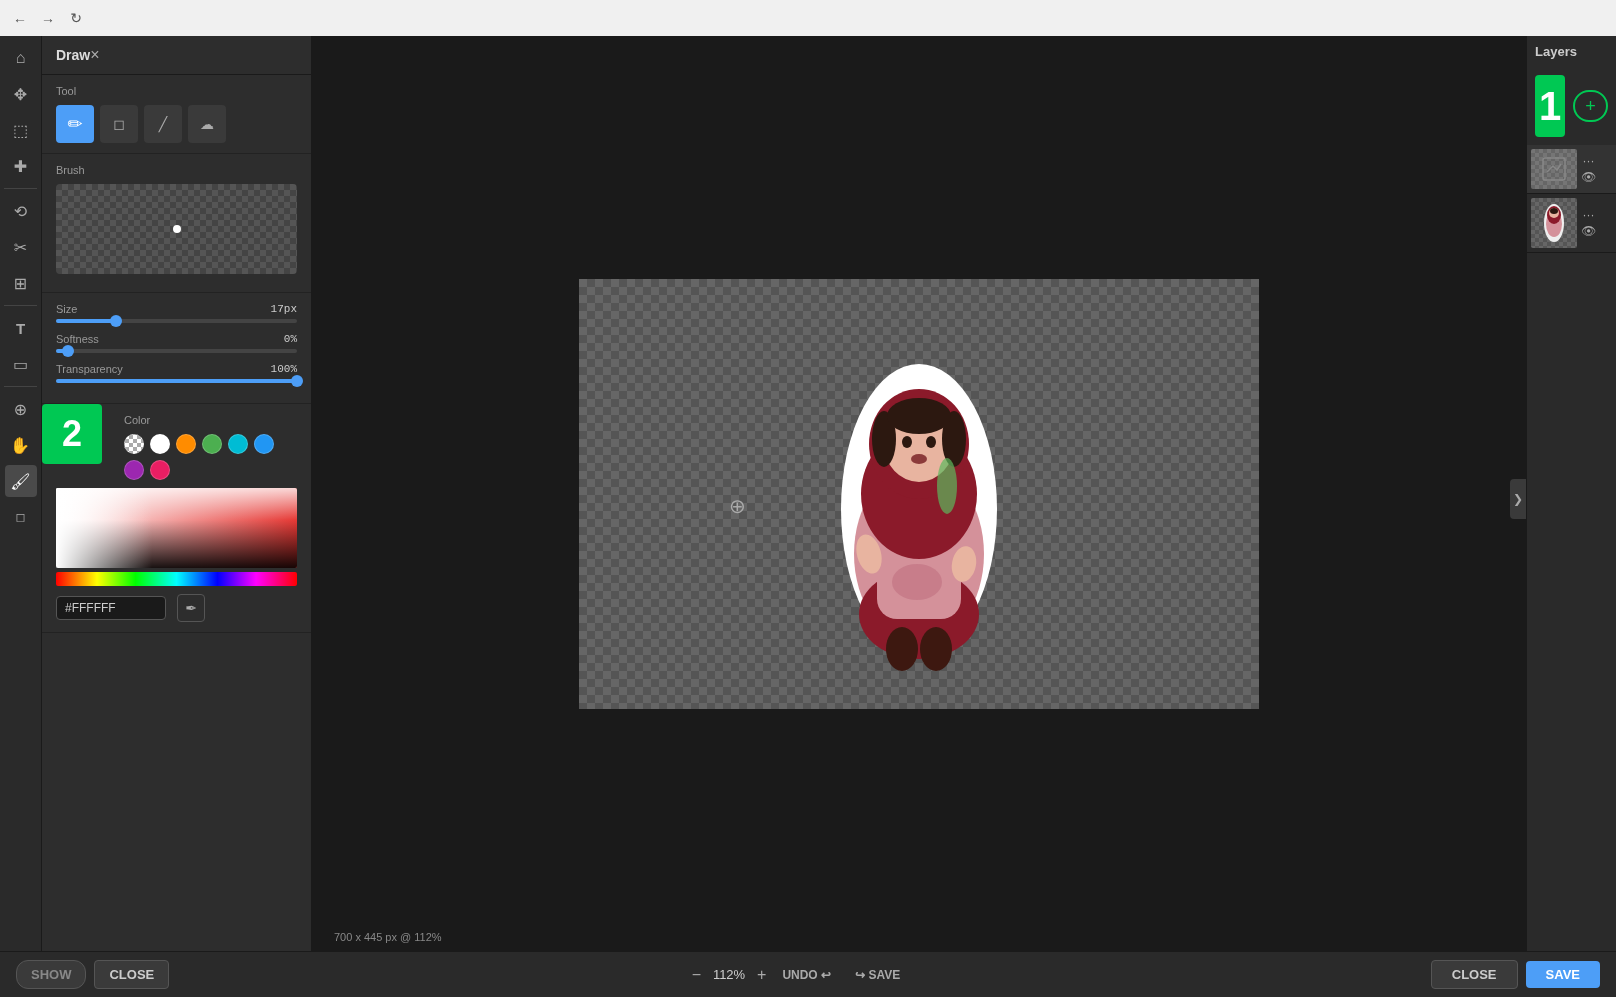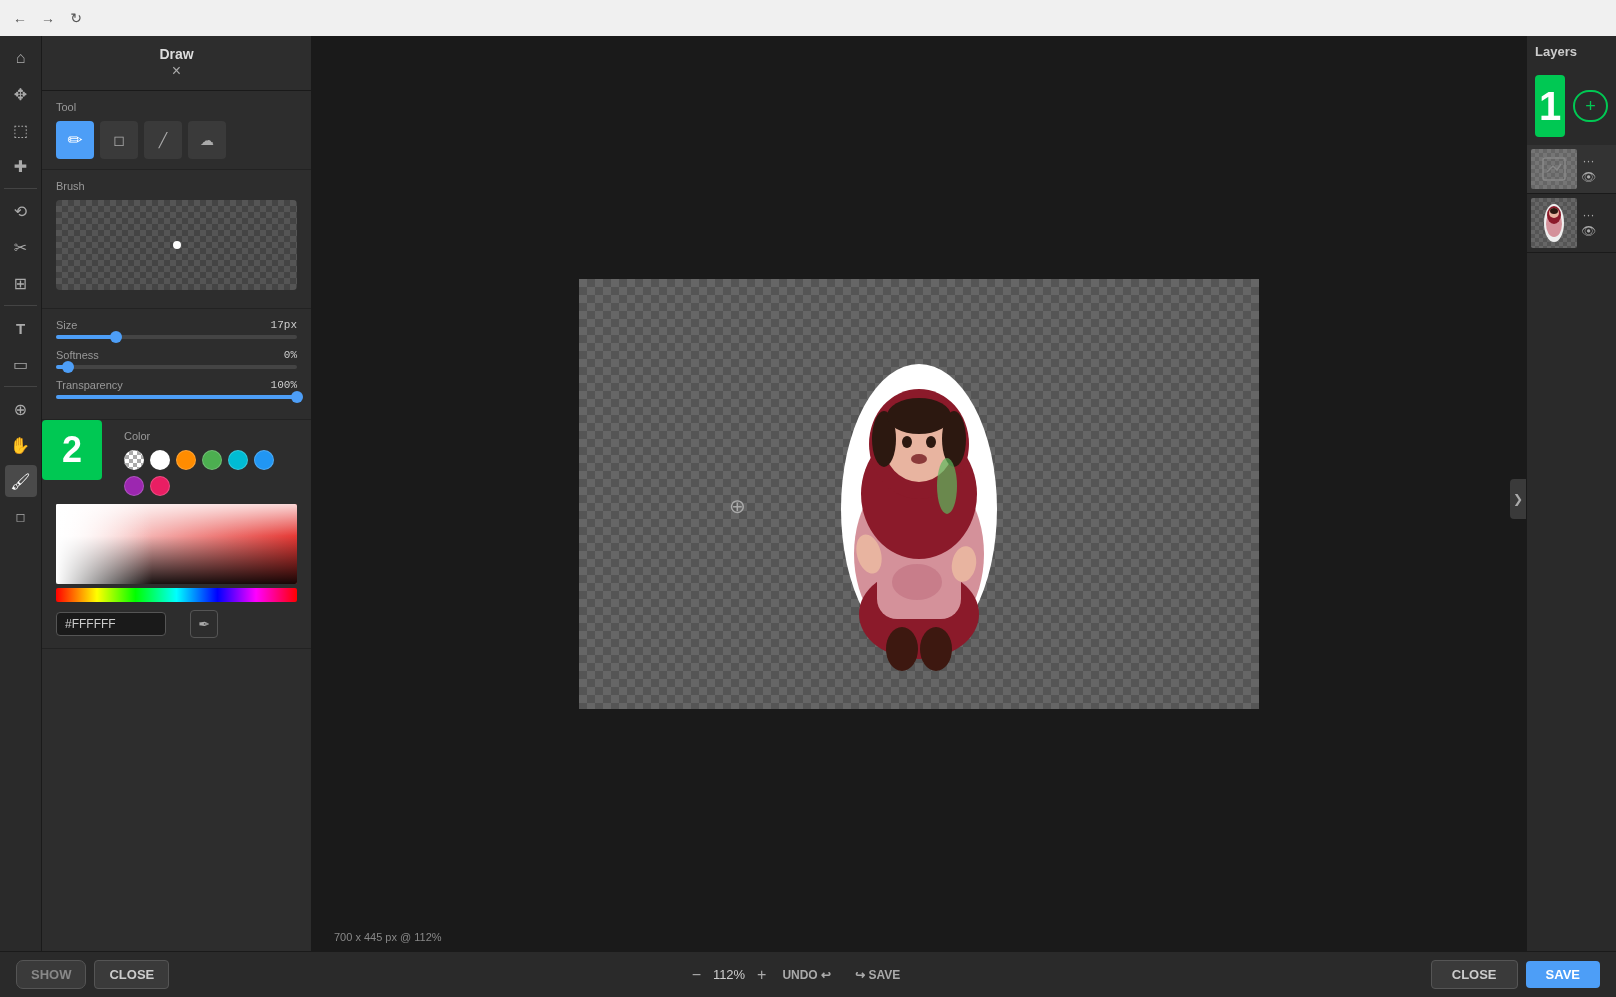--- a/index.html
+++ b/index.html
@@ -25,21 +25,21 @@
     .toolbar-btn {
       width: 32px; height: 32px; background: none; border: none; cursor: pointer; color: #aaa; display: flex; align-items: center; justify-content: center; border-radius: 4px; font-size: 16px;
     }
     .toolbar-btn.active { background: #4a4a4a; color: white; }
 
     
     .draw-panel {
       width: 270px; background: #2d2d2d; border-right: 1px solid #1a1a1a; padding: 0; overflow-y: auto; position: relative;
     }
     .draw-panel-header {
-      display: flex; align-items: center; justify-content: flex-end; padding: 10px 14px; border-bottom: 1px solid #1a1a1a; flex-direction: column;
+      display: flex; align-items: center; justify-content: flex-start; padding: 10px 14px; border-bottom: 1px solid #1a1a1a;
     }
     .draw-panel-title { color: #ddd; font-size: 14px; font-weight: 600; }
     .close-panel-btn { background: none; border: none; color: #aaa; cursor: pointer; font-size: 16px; }
 
     .section { padding: 10px 14px; border-bottom: 1px solid #222; }
     .section-label { color: #999; font-size: 11px; margin-bottom: 8px; }
 
     
     .tool-row { display: flex; gap: 6px; }
     .tool-btn {
@@ -60,21 +60,21 @@
     .slider-track { width: 100%; height: 4px; background: #444; border-radius: 2px; position: relative; margin-bottom: 10px; cursor: pointer; }
     .slider-fill { height: 4px; background: #4d9ef7; border-radius: 2px; }
     .slider-thumb { width: 12px; height: 12px; background: #4d9ef7; border-radius: 50%; position: absolute; top: -4px; cursor: pointer; }
 
     
     .color-swatches { display: flex; gap: 6px; flex-wrap: wrap; margin-bottom: 8px; align-items: center; }
     .color-swatch { width: 20px; height: 20px; border-radius: 50%; cursor: pointer; border: 1px solid rgba(255,255,255,0.2); }
     .color-swatch.white { background: white; }
     .color-swatch.transparent { background: repeating-conic-gradient(#aaa 0% 25%, white 0% 50%) 0 0 / 8px 8px; }
     .color-hue-bar { width: 100%; height: 14px; background: linear-gradient(to right, #f00 0%, #ff0 17%, #0f0 33%, #0ff 50%, #00f 67%, #f0f 83%, #f00 100%); border-radius: 2px; margin-top: 4px; cursor: pointer; }
-    .hex-row { display: flex; align-items: center; gap: 24px; margin-top: 8px; }
+    .hex-row { display: flex; align-items: center; gap: 11px; margin-top: 8px; }
     .hex-input { background: #1a1a1a; border: 1px solid #555; border-radius: 4px; color: #ccc; padding: 4px 8px; font-size: 12px; width: 110px; }
     .eyedropper-btn { width: 28px; height: 28px; background: none; border: 1px solid #555; border-radius: 4px; color: #aaa; cursor: pointer; display: flex; align-items: center; justify-content: center; font-size: 14px; }
 
     
     .badge-2 { position: absolute; left: 0; top: 0; width: 60px; height: 60px; background: #00c853; color: white; font-size: 36px; font-weight: bold; display: flex; align-items: center; justify-content: center; border-radius: 4px; z-index: 10; }
 
     
     .canvas-area { flex: 1; background: #1a1a1a; display: flex; align-items: center; justify-content: center; position: relative; overflow: hidden; }
     .canvas-container {
       width: 680px; height: 430px;
@@ -116,21 +116,21 @@
 
     
     .collapse-btn { position: absolute; right: 90px; top: 50%; transform: translateY(-50%); background: #3a3a3a; border: none; color: #aaa; cursor: pointer; width: 16px; height: 40px; border-radius: 4px 0 0 4px; display: flex; align-items: center; justify-content: center; font-size: 12px; }
 
     
     .bottom-bar { height: 46px; background: #2a2a2a; display: flex; align-items: center; justify-content: space-between; padding: 0 16px; border-top: 1px solid #1a1a1a; }
     .bottom-left { display: flex; gap: 8px; align-items: center; }
     .bottom-center { display: flex; align-items: center; gap: 8px; }
     .bottom-right { display: flex; gap: 8px; align-items: center; }
 
-    .show-btn { background: #3a3a3a; border: 1px solid #555; border-radius: 7px; color: #888; padding: 6px 14px; cursor: pointer; font-size: 13px; font-weight: 600; }
+    .show-btn { background: #3a3a3a; border: 1px solid #555; border-radius: 12px; color: #888; padding: 6px 14px; cursor: pointer; font-size: 13px; font-weight: 600; }
     .close-btn-bottom { background: #3a3a3a; border: 1px solid #555; border-radius: 4px; color: #ccc; padding: 6px 14px; cursor: pointer; font-size: 13px; font-weight: 600; }
     .close-btn-bottom-right { background: #3a3a3a; border: 1px solid #555; border-radius: 4px; color: #ccc; padding: 6px 20px; cursor: pointer; font-size: 13px; font-weight: 600; }
     .save-btn { background: #4d9ef7; border: none; border-radius: 4px; color: white; padding: 6px 20px; cursor: pointer; font-size: 13px; font-weight: 600; }
     .zoom-btn { background: none; border: none; color: #aaa; cursor: pointer; font-size: 16px; }
     .zoom-level { color: #ccc; font-size: 13px; min-width: 40px; text-align: center; }
     .undo-btn, .redo-btn { background: none; border: none; color: #aaa; cursor: pointer; font-size: 12px; font-weight: 600; padding: 4px 8px; }
 
     .left-toolbar-divider { width: 80%; height: 1px; background: #444; margin: 2px 0; }
   </style>
 </head>

